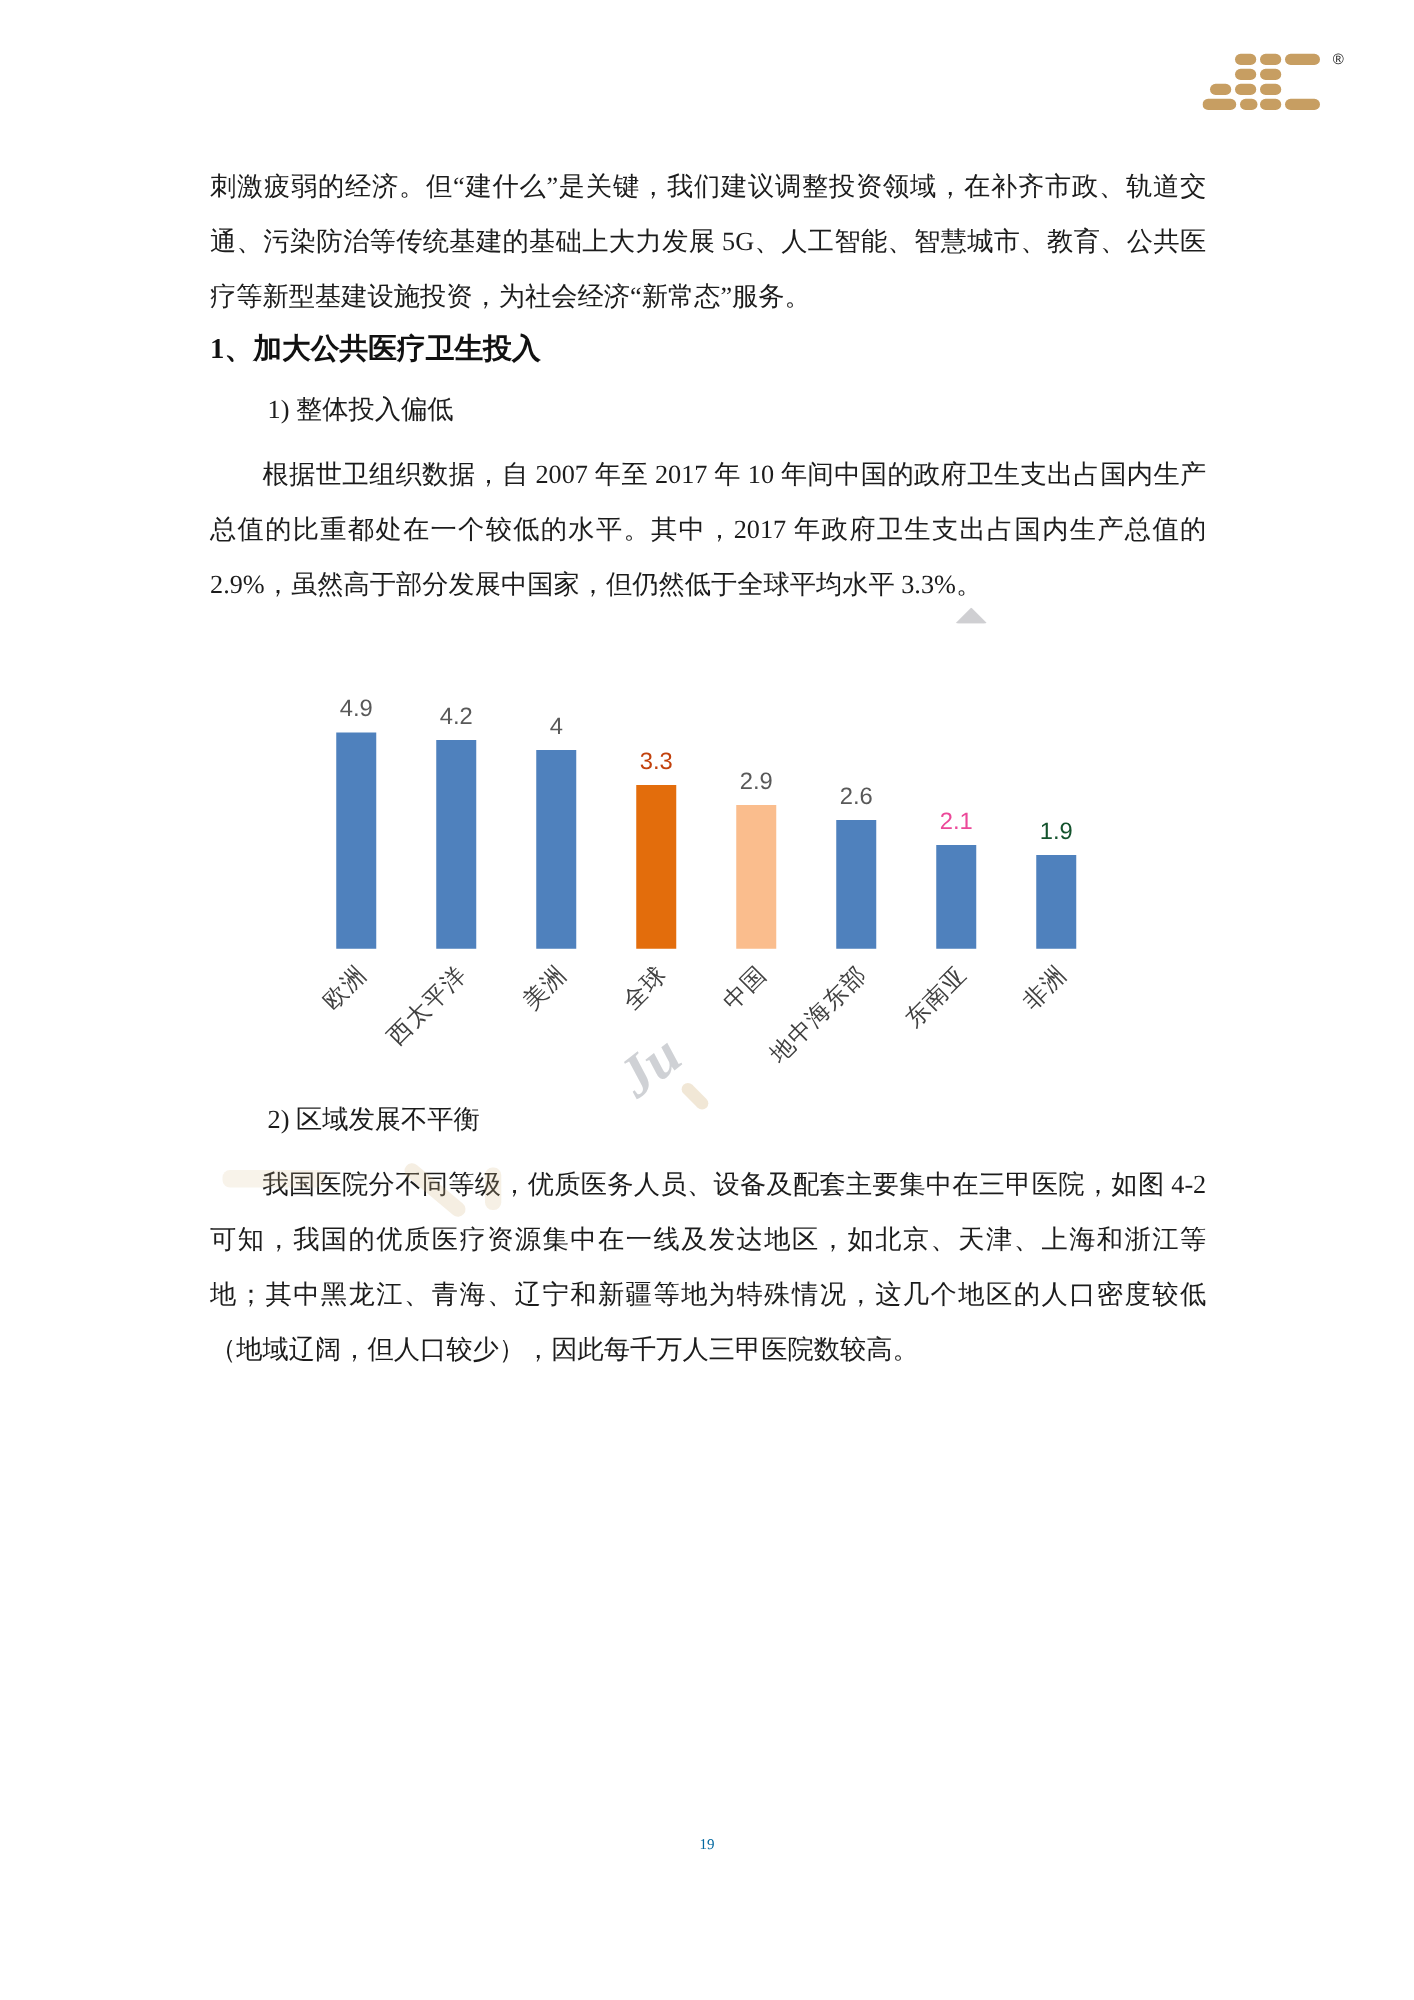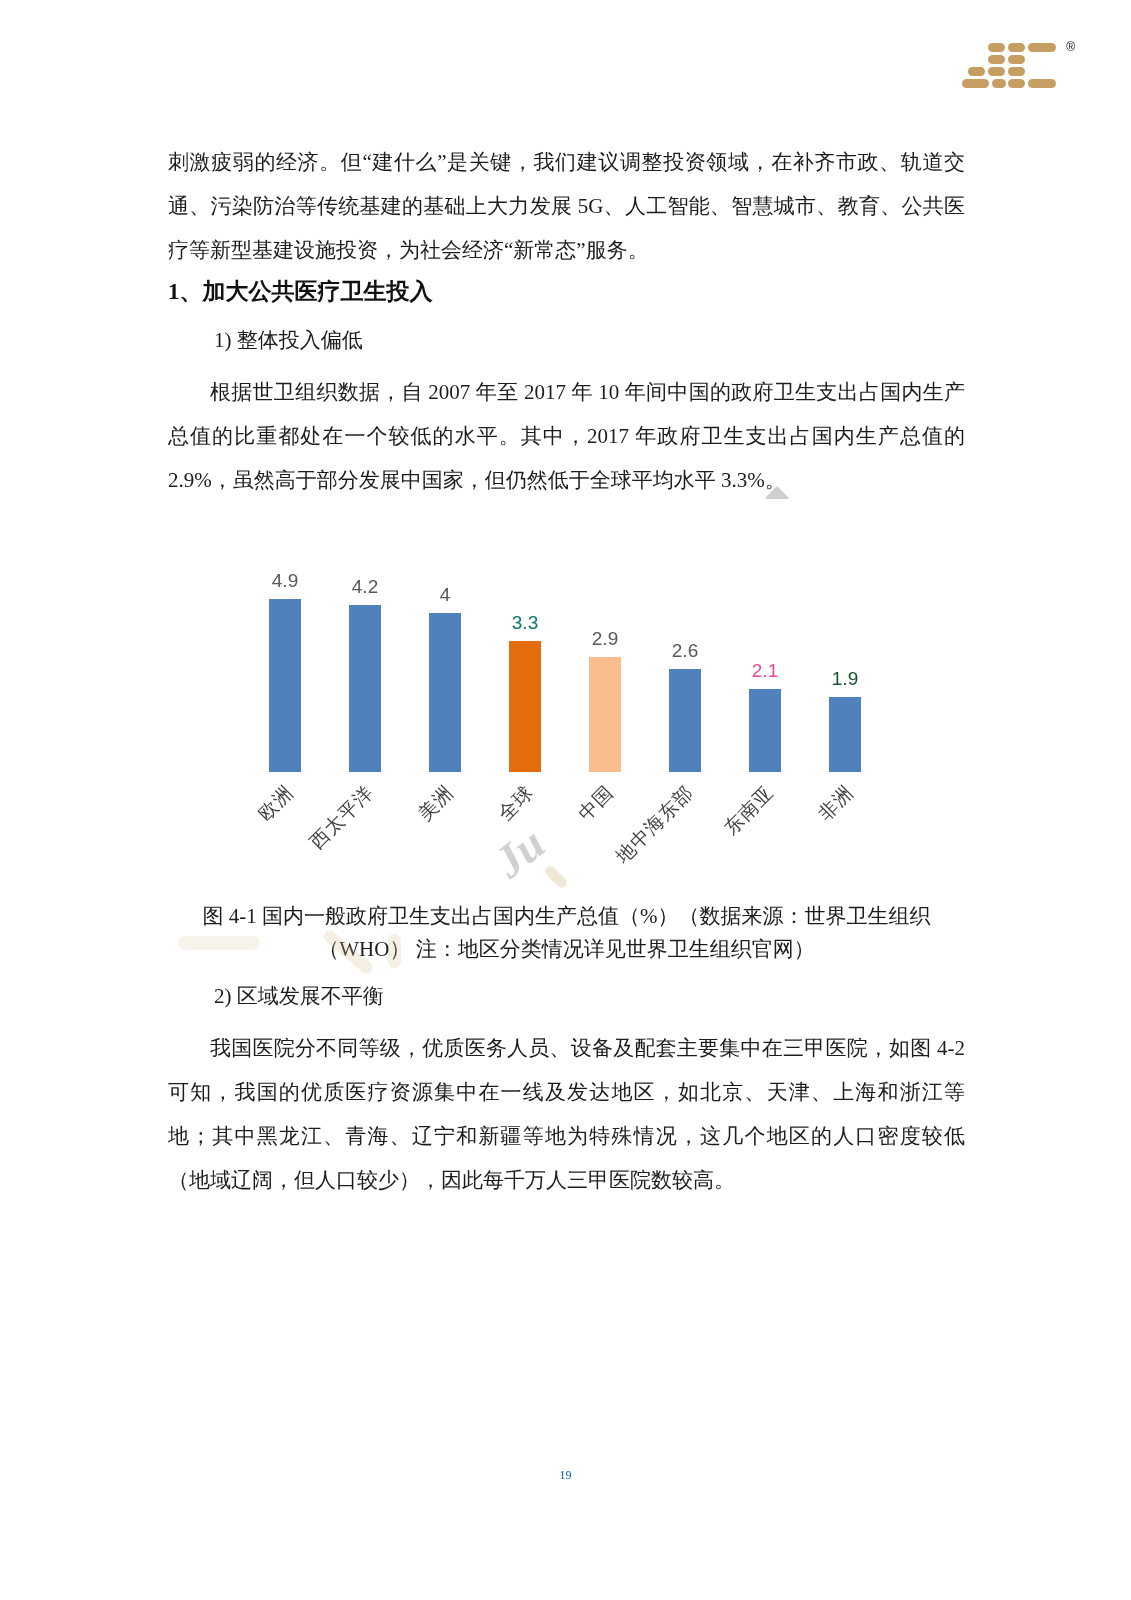--- a/index.html
+++ b/index.html
@@ -10,21 +10,21 @@
   
   .logo{position:absolute;top:36px;right:56px;display:flex;align-items:flex-start;gap:8px;}
   .logo-blocks{width:96px;height:50px;margin-top:6px;}
   .logo-reg{font-family:"Liberation Sans",sans-serif;font-size:12px;color:#1a1a1a;margin-top:4px;}
   .logo-textcol{display:flex;flex-direction:column;align-items:flex-start;}
   .logo-zh{font-size:39px;font-weight:bold;letter-spacing:3px;line-height:42px;color:#111;}
   .logo-en{font-family:"Liberation Sans",sans-serif;font-size:13px;font-weight:bold;
            letter-spacing:2.2px;color:#1a1a1a;margin-top:1px;}
 
   
-  .content{position:absolute;left:168px;top:13px;width:797px;padding-top:127px;}
+  .content{position:absolute;left:168px;top:0;width:797px;padding-top:127px;}
   p{margin:0;}
   .para{font-size:21px;line-height:44px;text-align:justify;text-justify:inter-ideograph;}
   .indent{text-indent:2em;}
   h1{margin:0;font-size:23px;line-height:40px;font-weight:bold;color:#111;}
   .subitem{font-size:21px;line-height:40px;margin-left:46px;}
   .subitem1{margin-top:8px;}
   .para-who{margin-top:10px;}
   .subitem2{margin-top:10px;}
   .para-region{margin-top:10px;}
 
@@ -108,21 +108,21 @@
               <div class="val" style="color: rgb(89, 89, 89);">4.2</div>
               <div class="bar" style="height: 166.74px; background: rgb(79, 129, 189);"></div>
               <div class="cat">西太平洋</div>
             </div>
             <div class="slot">
               <div class="val" style="color: rgb(89, 89, 89);">4</div>
               <div class="bar" style="height: 158.8px; background: rgb(79, 129, 189);"></div>
               <div class="cat">美洲</div>
             </div>
             <div class="slot">
-              <div class="val" style="color: #0f766e;">3.3</div>
+              <div class="val" style="color: #c2410c;">3.3</div>
               <div class="bar" style="height: 131.01px; background: rgb(227, 109, 12);"></div>
               <div class="cat">全球</div>
             </div>
             <div class="slot">
               <div class="val" style="color: rgb(89, 89, 89);">2.9</div>
               <div class="bar" style="height: 115.13px; background: rgb(250, 189, 141);"></div>
               <div class="cat">中国</div>
             </div>
             <div class="slot">
               <div class="val" style="color: rgb(89, 89, 89);">2.6</div>
@@ -135,24 +135,20 @@
               <div class="cat">东南亚</div>
             </div>
             <div class="slot">
               <div class="val" style="color: #14532d;">1.9</div>
               <div class="bar" style="height: 75.43px; background: rgb(79, 129, 189);"></div>
               <div class="cat">非洲</div>
             </div>
           </div>
         <div class="xlabel-zone"></div>
       </div>
-      <figcaption>
-        <div>图 4-1  国内一般政府卫生支出占国内生产总值（%）（数据来源：世界卫生组织</div>
-        <div>（WHO）  注：地区分类情况详见世界卫生组织官网）</div>
-      </figcaption>
     </figure>
 
     <p class="subitem subitem2">2)  区域发展不平衡</p>
 
     <p class="para indent para-region">我国医院分不同等级，优质医务人员、设备及配套主要集中在三甲医院，如图 4-2 可知，我国的优质医疗资源集中在一线及发达地区，如北京、天津、上海和浙江等地；其中黑龙江、青海、辽宁和新疆等地为特殊情况，这几个地区的人口密度较低（地域辽阔，但人口较少），因此每千万人三甲医院数较高。</p>
   </div>
 
   <div class="wm wm-triangle"></div>
   <div class="wm wm-ju">Ju</div>
   <div class="wm wm-gold wm-g1"></div>

